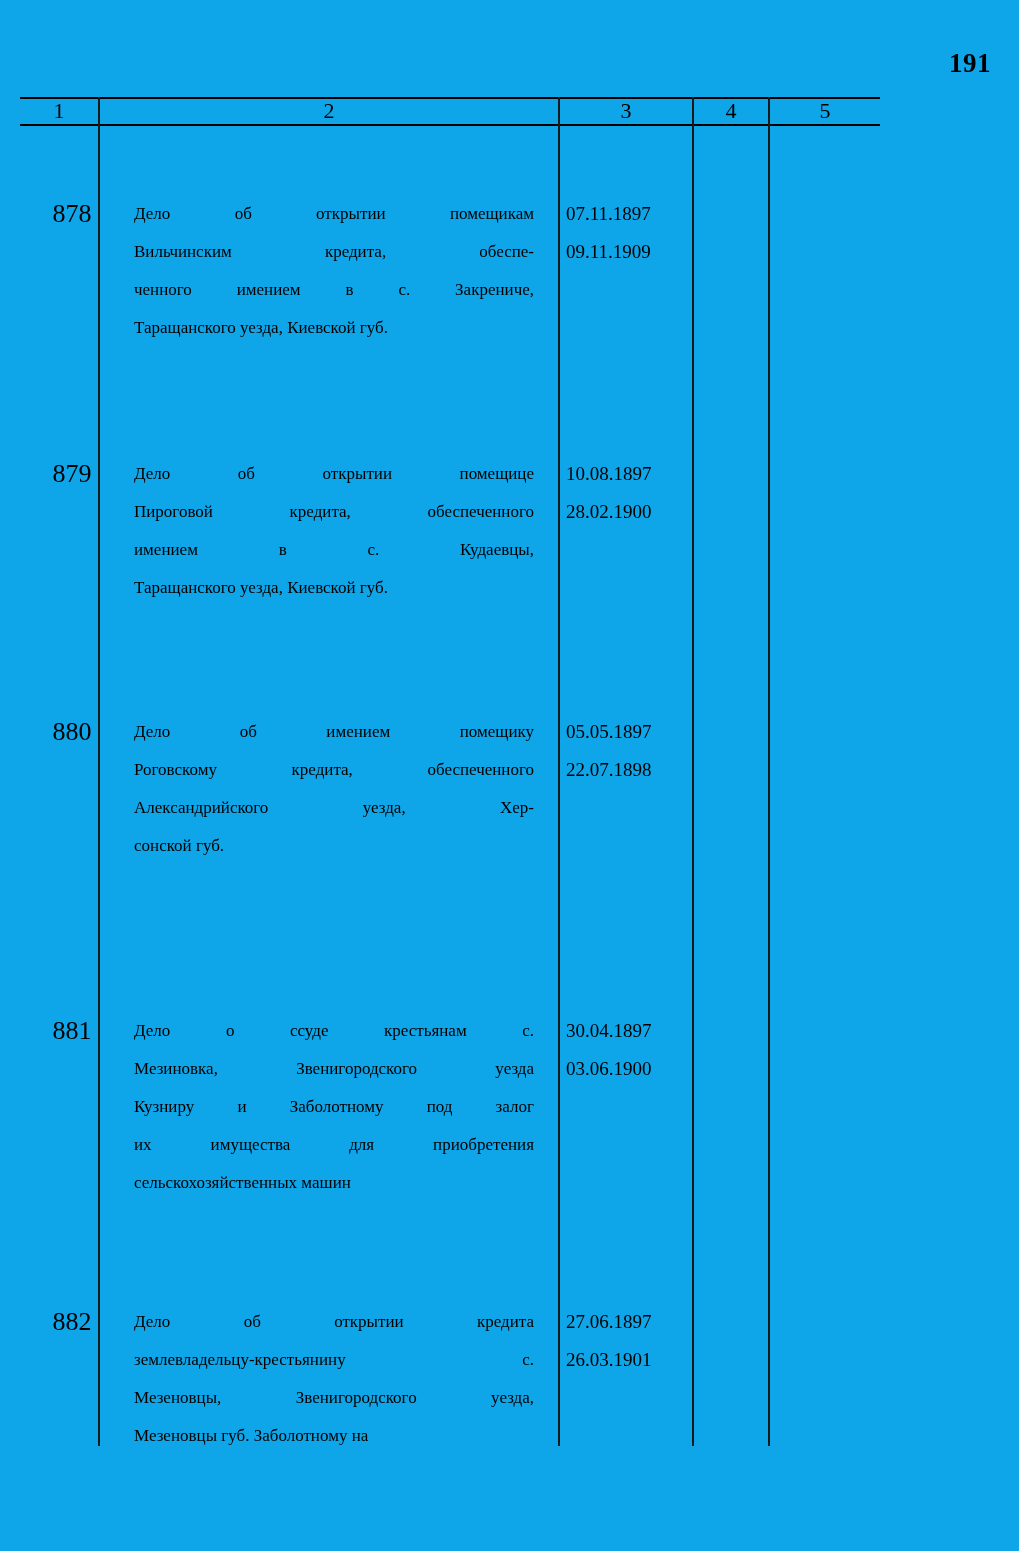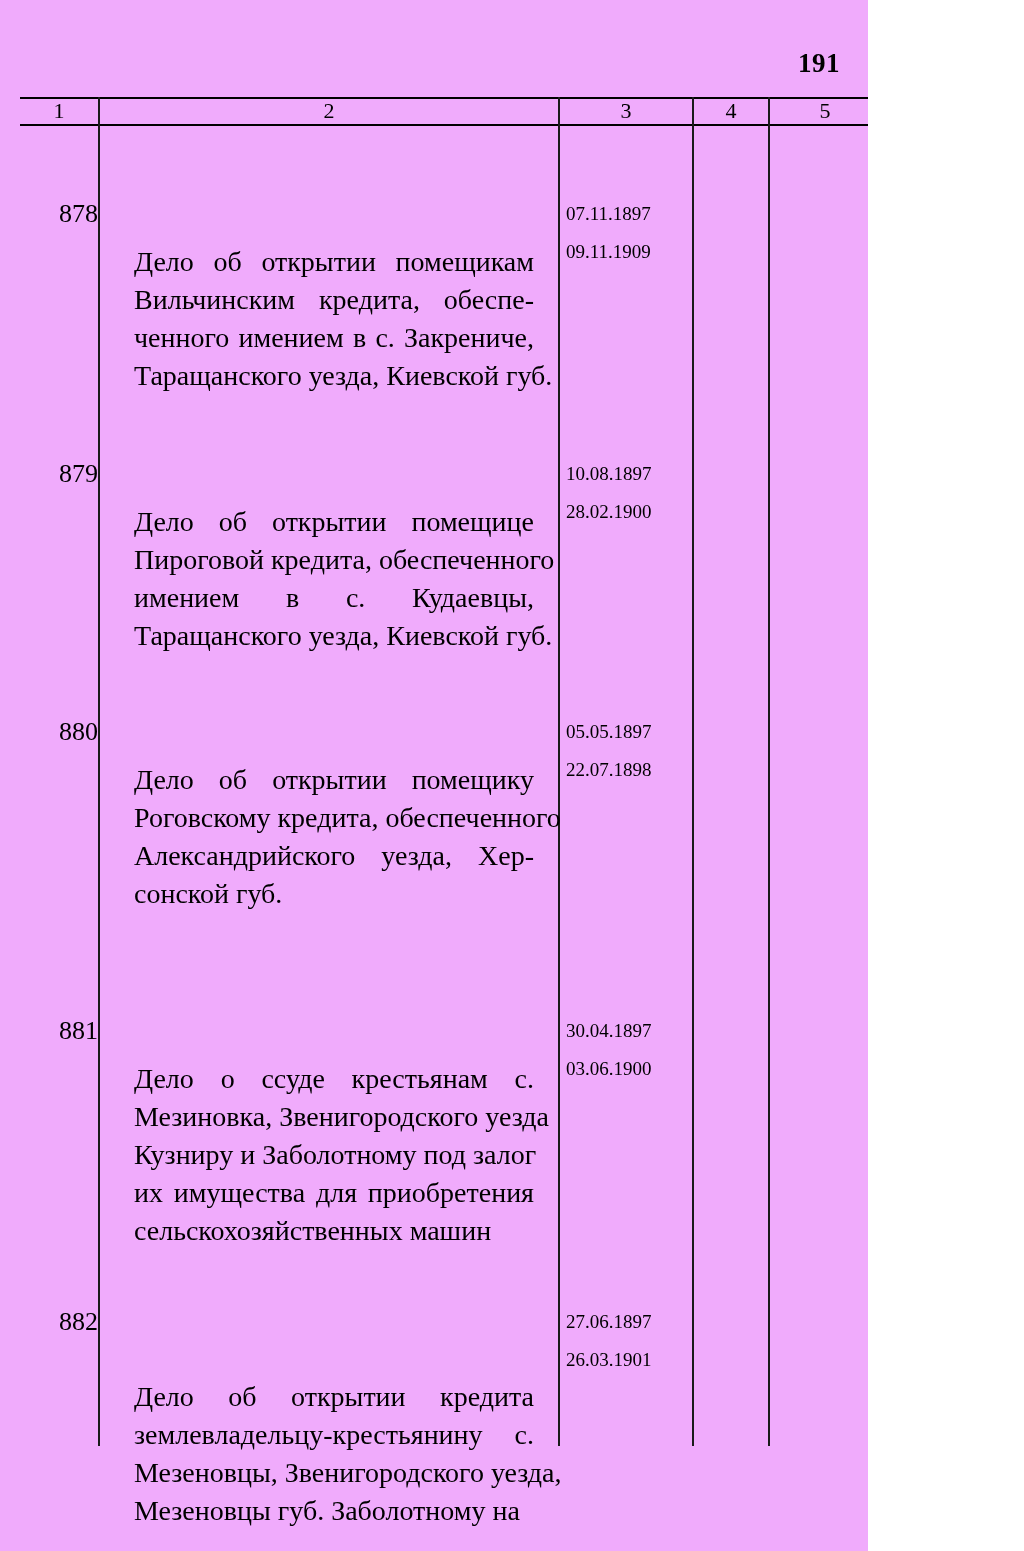--- a/index.html
+++ b/index.html
@@ -6,23 +6,23 @@
     margin: 0;
     padding: 0;
     background: #ffffff;
   }
   body {
     font-family: "Liberation Serif", "DejaVu Serif", serif;
     color: #000000;
   }
   #page {
     position: relative;
-    width: 868px;
+    width: 1019px;
     height: 1551px;
-    background: #f0abfc;
+    background: #0ea5e9;
     overflow: hidden;
   }
 
   
   #page-number {
     position: absolute;
     top: 48px;
     right: 28px;
     font-size: 27px;
     font-weight: bold;
@@ -64,36 +64,35 @@
   #colhead-2 { left: 100px; width: 458px; }
   #colhead-3 { left: 560px; width: 132px; }
   #colhead-4 { left: 694px; width: 74px; }
   #colhead-5 { left: 770px; width: 110px; }
 
   
   .row { position: absolute; left: 0; width: 1024px; }
 
   .cell-num {
     position: absolute;
-    left: 26px;
+    left: 36px;
     width: 72px;
-    text-align: right;
+    text-align: center;
     font-size: 26px;
     line-height: 38px;
   }
 
   .cell-desc {
     position: absolute;
     left: 134px;
     width: 400px;
-    font-size: 28px;
+    font-size: 17px;
     line-height: 38px;
     text-align: justify;
     text-justify: inter-word;
-    margin-top: 48px;
   }
   .cell-desc .ln {
     display: block;
     text-align: justify;
     text-align-last: justify;
     white-space: nowrap;
   }
   .cell-desc .ln.last {
     text-align-last: left;
   }
@@ -158,21 +157,21 @@
         <span class="dt">10.08.1897</span>
         <span class="dt">28.02.1900</span>
       </div>
     <div class="cell-blank" style="top:455px;left:700px;width:60px"></div>
     <div class="cell-blank" style="top:455px;left:776px;width:96px"></div>
   </div>
 
   <div class="row">
     <div class="cell-num" style="top:713px">880</div>
     <div class="cell-desc" style="top:713px">
-        <span class="ln">Дело об открытии помещику</span>
+        <span class="ln">Дело об имением помещику</span>
         <span class="ln">Роговскому кредита, обеспеченного</span>
         <span class="ln">Александрийского уезда, Хер-</span>
         <span class="ln last">сонской губ.</span>
       </div>
     <div class="cell-dates" style="top:713px">
         <span class="dt">05.05.1897</span>
         <span class="dt">22.07.1898</span>
       </div>
     <div class="cell-blank" style="top:713px;left:700px;width:60px"></div>
     <div class="cell-blank" style="top:713px;left:776px;width:96px"></div>
@@ -190,21 +189,21 @@
     <div class="cell-dates" style="top:1012px">
         <span class="dt">30.04.1897</span>
         <span class="dt">03.06.1900</span>
       </div>
     <div class="cell-blank" style="top:1012px;left:700px;width:60px"></div>
     <div class="cell-blank" style="top:1012px;left:776px;width:96px"></div>
   </div>
 
   <div class="row">
     <div class="cell-num" style="top:1303px">882</div>
-    <div class="cell-desc" style="top:1330px">
+    <div class="cell-desc" style="top:1303px">
         <span class="ln">Дело об открытии кредита</span>
         <span class="ln">землевладельцу-крестьянину с.</span>
         <span class="ln">Мезеновцы, Звенигородского уезда,</span>
         <span class="ln last">Мезеновцы губ. Заболотному на</span>
       </div>
     <div class="cell-dates" style="top:1303px">
         <span class="dt">27.06.1897</span>
         <span class="dt">26.03.1901</span>
       </div>
     <div class="cell-blank" style="top:1303px;left:700px;width:60px"></div>

